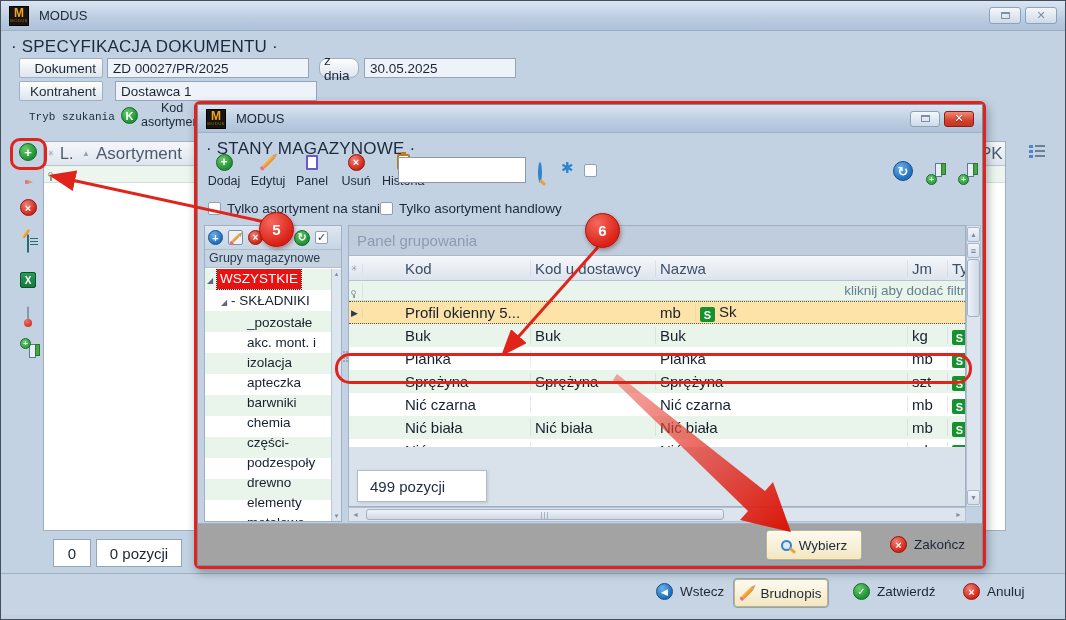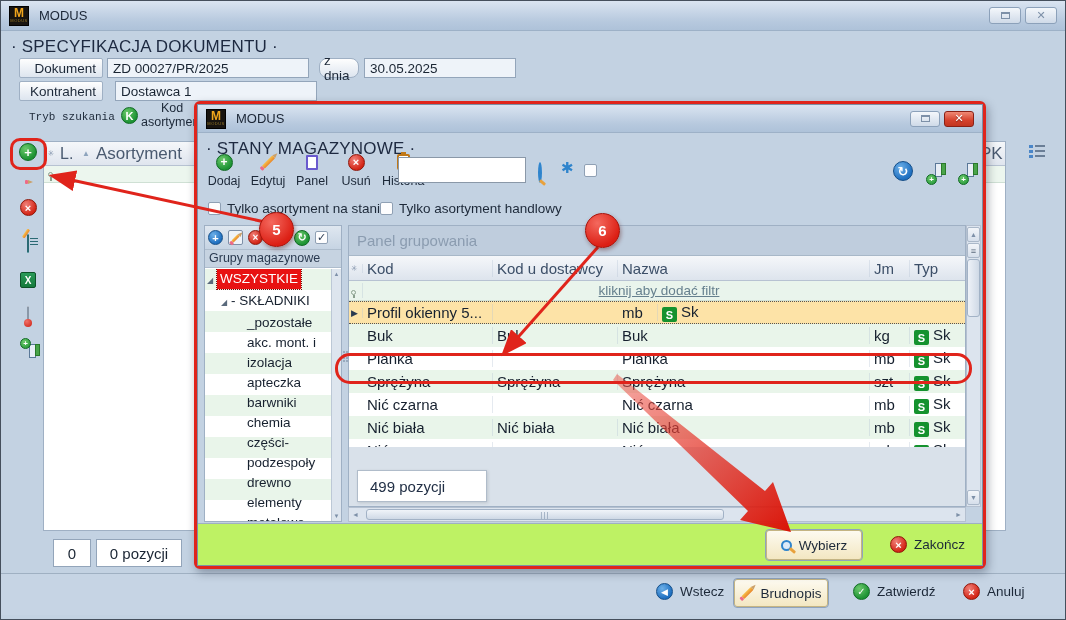--- a/index.html
+++ b/index.html
@@ -126,24 +126,24 @@
   .tree-vscroll { position:absolute; top:43px; bottom:0; right:0; width:10px; background:#dde5ee; border-left:1px solid #bcc8d6;
     display:flex; flex-direction:column; justify-content:space-between; align-items:center; font-size:6px; color:#7d90a8; padding:2px 0; }
 
   .dxtable { left:150px; top:120px; width:618px; height:282px; background:#fff; border:1px solid #9fb0c4; overflow:hidden; }
   .group-panel { height:30px; background:#bfcddd; display:flex; align-items:center; padding:0 8px;
     font-size:15px; color:#8b9cb0; border-bottom:1px solid #a8b8c8; }
   .thead { height:25px; background:linear-gradient(#f5f7fa,#dde4ed); border-bottom:1px solid #b7c2d2;
     display:flex; font-size:15px; color:#3c4f68; align-items:center; }
   .thead .c, .trow .c, .tfilter .c { padding:0 4px; overflow:hidden; white-space:nowrap; flex:none; border-right:1px solid rgba(180,195,212,.35); }
   .c.w-rh { width:14px; padding:0 2px; }
-  .c.w-kod { width:130px; } .c.w-kdost { width:125px; } .c.w-naz { width:252px; } .c.w-jm { width:40px; } .c.w-typ { width:56px; border-right:none; }
+  .c.w-kod { width:130px;margin-left:38px; } .c.w-kdost { width:125px; } .c.w-naz { width:252px; } .c.w-jm { width:40px; } .c.w-typ { width:56px; border-right:none; }
   .tfilter { height:20px; background:#e9f4ec; border-bottom:1px solid #d2e2d6; display:flex; align-items:center;
     font-size:13.5px; color:#66808e; position:relative; }
-  .tfilter .hint { position:absolute; left:4px; right:0; text-align:center;text-decoration:underline; }
+  .tfilter .hint { position:absolute; left:4px; right:0; text-align:right; }
   .trow { height:23px; display:flex; align-items:center; font-size:15px; color:#16202e; background:#fff; }
   .trow.stripe { background:#e9f5ea; }
   .trow.sel { background:#fde3a7; border-top:1px dotted #555; border-bottom:1px dotted #555; }
   .trow .rowptr { font-size:9px; color:#2a3a50; }
   .s-badge { display:inline-flex; width:15px; height:15px; background:#15922e; border-radius:2px; color:#fff;
     font-size:11px; font-weight:bold; align-items:center; justify-content:center; margin-right:4px; vertical-align:-2px; }
   .count-box { position:absolute; left:8px; top:244px; width:130px; height:32px; background:#fff; border:1px solid #b0bcca;
     display:flex; align-items:center; padding:0 12px; font-size:15px; color:#223046; box-shadow:1px 1px 3px rgba(0,0,0,.12); }
   .tbl-gray { position:absolute; left:0; right:0; top:221px; bottom:0; background:#d9e1ea; }
 
@@ -479,21 +479,21 @@
   </div>
   <div class="abs hscroll">
     <span style="padding:0 3px;">◄</span>
     <span class="hs-thumb">
           <span>|||</span>
         </span>
     <span style="margin-left:auto; padding:0 3px;">►</span>
   </div>
 
   
-  <div class="abs" style="left:0; top:418px; width:100%; height:44px; background:#bef264; border-top:1px solid #9fb0c2;">
+  <div class="abs" style="left:0; top:418px; width:100%; height:44px; background:#a3a3a3; border-top:1px solid #9fb0c2;">
     <div class="abs raised-btn" style="left:568px; top:6px; width:96px; height:30px;">
       <span class="mag-ic"></span>
       <span>Wybierz</span>
     </div>
     <div class="abs flat-btn" style="left:692px; top:12px;">
       <span class="circle-ic red-grad" style="width:17px; height:17px; font-size:11px;">×</span>
       <span>Zakończ</span>
     </div>
   </div>
 </div>

